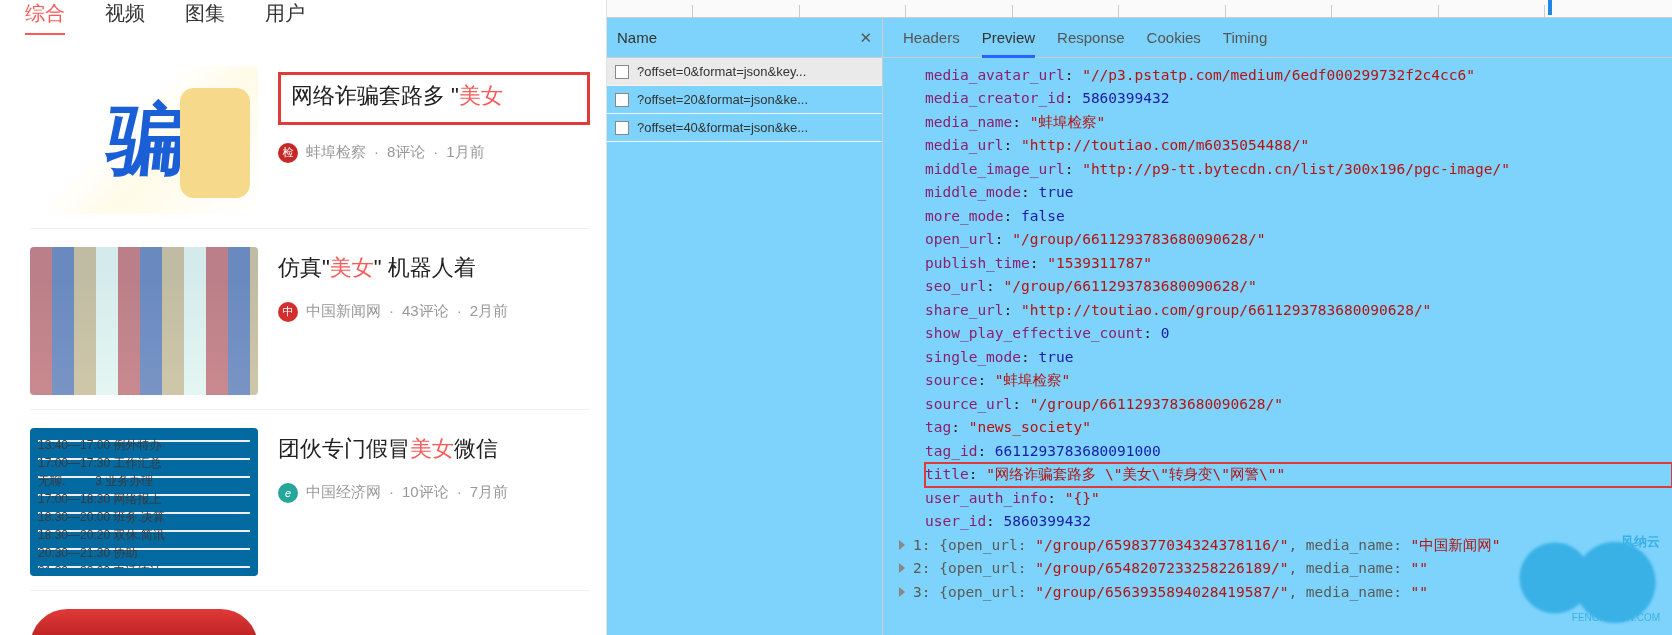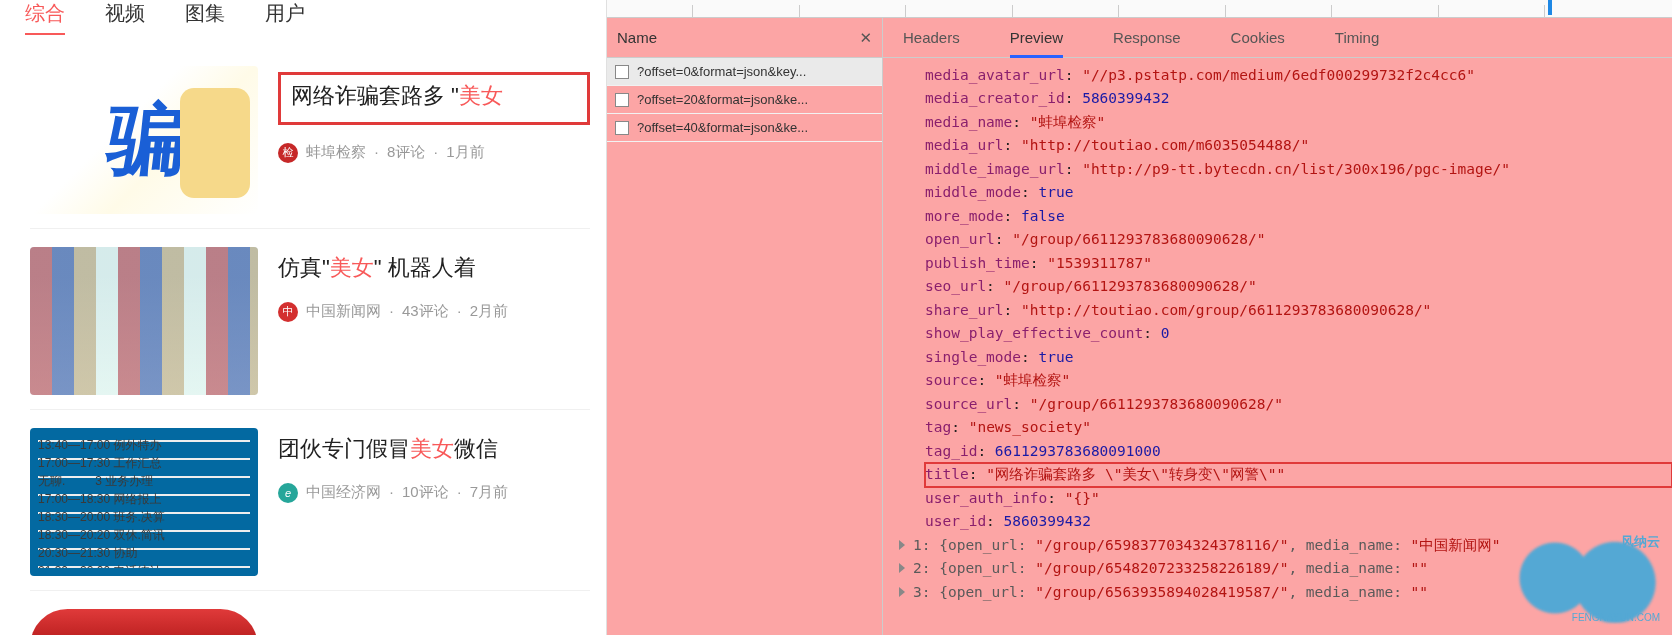--- a/index.html
+++ b/index.html
@@ -23,36 +23,36 @@
 .title { font-size: 22px; color:#222; line-height:1.4; margin-top:6px; white-space:nowrap; overflow:hidden; }
 .title .hl { color:#f85959; }
 .title.boxed { border:3px solid #e03a3a; padding:6px 10px 10px; }
 .meta { display:flex; align-items:center; margin-top:18px; color:#999; font-size:15px; }
 .meta .src-ico { width:20px; height:20px; border-radius:50%; margin-right:8px; display:flex; align-items:center; justify-content:center; font-size:11px; color:#fff; }
 .ic-red { background:#c62828; }
 .ic-crimson { background:#d32f2f; }
 .ic-teal { background:#26a69a; font-style:italic; }
 .meta .sep::before { content:"·"; margin:0 8px; color:#999; }
 
-.right-panel { flex:1; display:flex; flex-direction:column; background:#fca5a5; }
+.right-panel { flex:1; display:flex; flex-direction:column; background:#7dd3fc; }
 .timeline { height:18px; border-bottom:1px solid #ccc; background:#fafafa; position:relative; }
 .timeline .tick { position:absolute; bottom:0; width:1px; height:12px; background:#ccc; }
 .timeline .marker { position:absolute; right:120px; top:-3px; width:4px; height:18px; background:#1e88e5; }
 
 .dev-body { flex:1; display:flex; min-height:0; }
 .net-list { width:276px; border-right:1px solid #ccc; display:flex; flex-direction:column; }
 .net-head { display:flex; align-items:center; justify-content:space-between; padding:0 10px; height:40px; border-bottom:1px solid #ccc; font-size:15px; color:#333; }
 .net-head .close { font-size:15px; color:#555; cursor:pointer; }
 .net-rows { flex:1; overflow:auto; }
 .net-row { display:flex; align-items:center; height:28px; padding:0 8px; font-size:13px; color:#333; white-space:nowrap; overflow:hidden; text-overflow:ellipsis; border-bottom:1px solid #f2f2f2; }
 .net-row.sel { background:#eaeaea; }
 .net-row .chk { width:14px; height:14px; border:1px solid #888; margin-right:8px; flex-shrink:0; background:#fff; }
 
 .detail { flex:1; display:flex; flex-direction:column; min-width:0; }
-.dt-tabs { display:flex; align-items:center; height:40px; border-bottom:1px solid #ccc; padding-left:20px; gap:50px; font-size:15px; color:#555; }
+.dt-tabs { display:flex; align-items:center; height:40px; border-bottom:1px solid #ccc; padding-left:20px; gap:22px; font-size:15px; color:#555; }
 .dt-tab { cursor:pointer; }
 .dt-tab.active { color:#333; border-bottom:3px solid #2962ff; padding-bottom:9px; margin-bottom:-11px; }
 
 .preview { flex:1; overflow:auto; padding:6px 0 10px 42px; font-family: Consolas, Menlo, monospace; font-size:14.5px; line-height:1.62; color:#222; white-space:nowrap; }
 .preview .row { display:block; }
 .preview .k { color:#8a1f6d; }
 .preview .s { color:#b31412; }
 .preview .n { color:#1a1aa6; }
 .preview .b { color:#1a1aa6; }
 .preview .boxed { outline:2px solid #e03a3a; outline-offset:-1px; }

